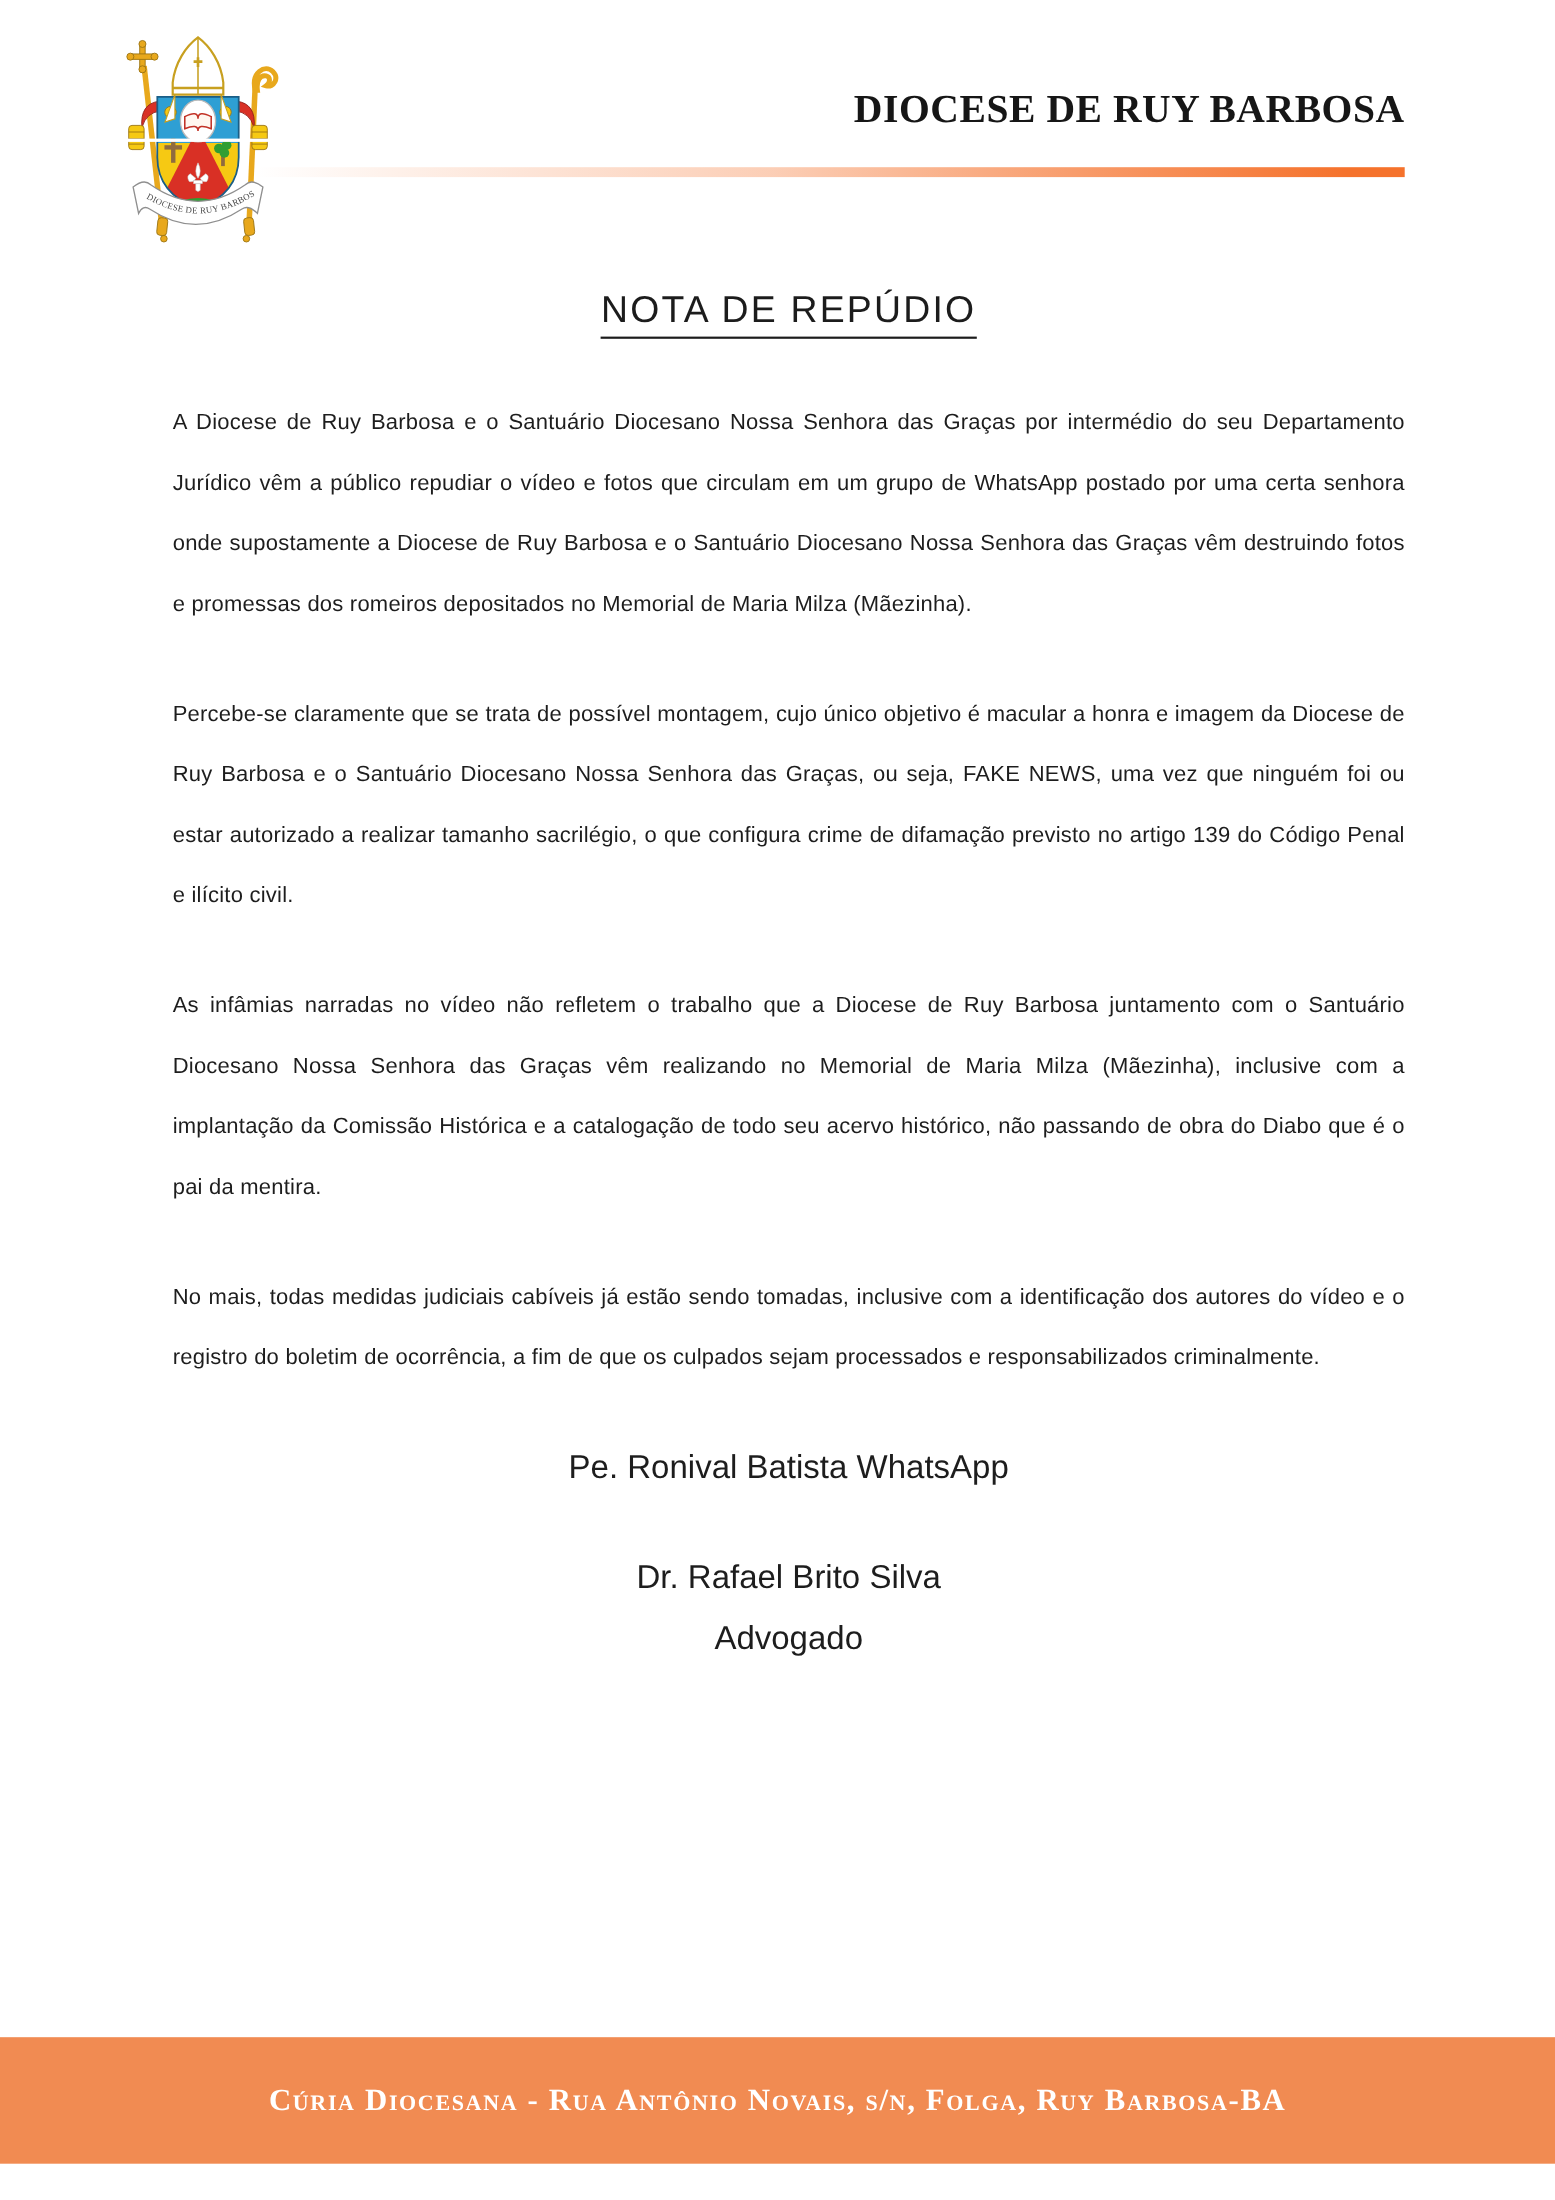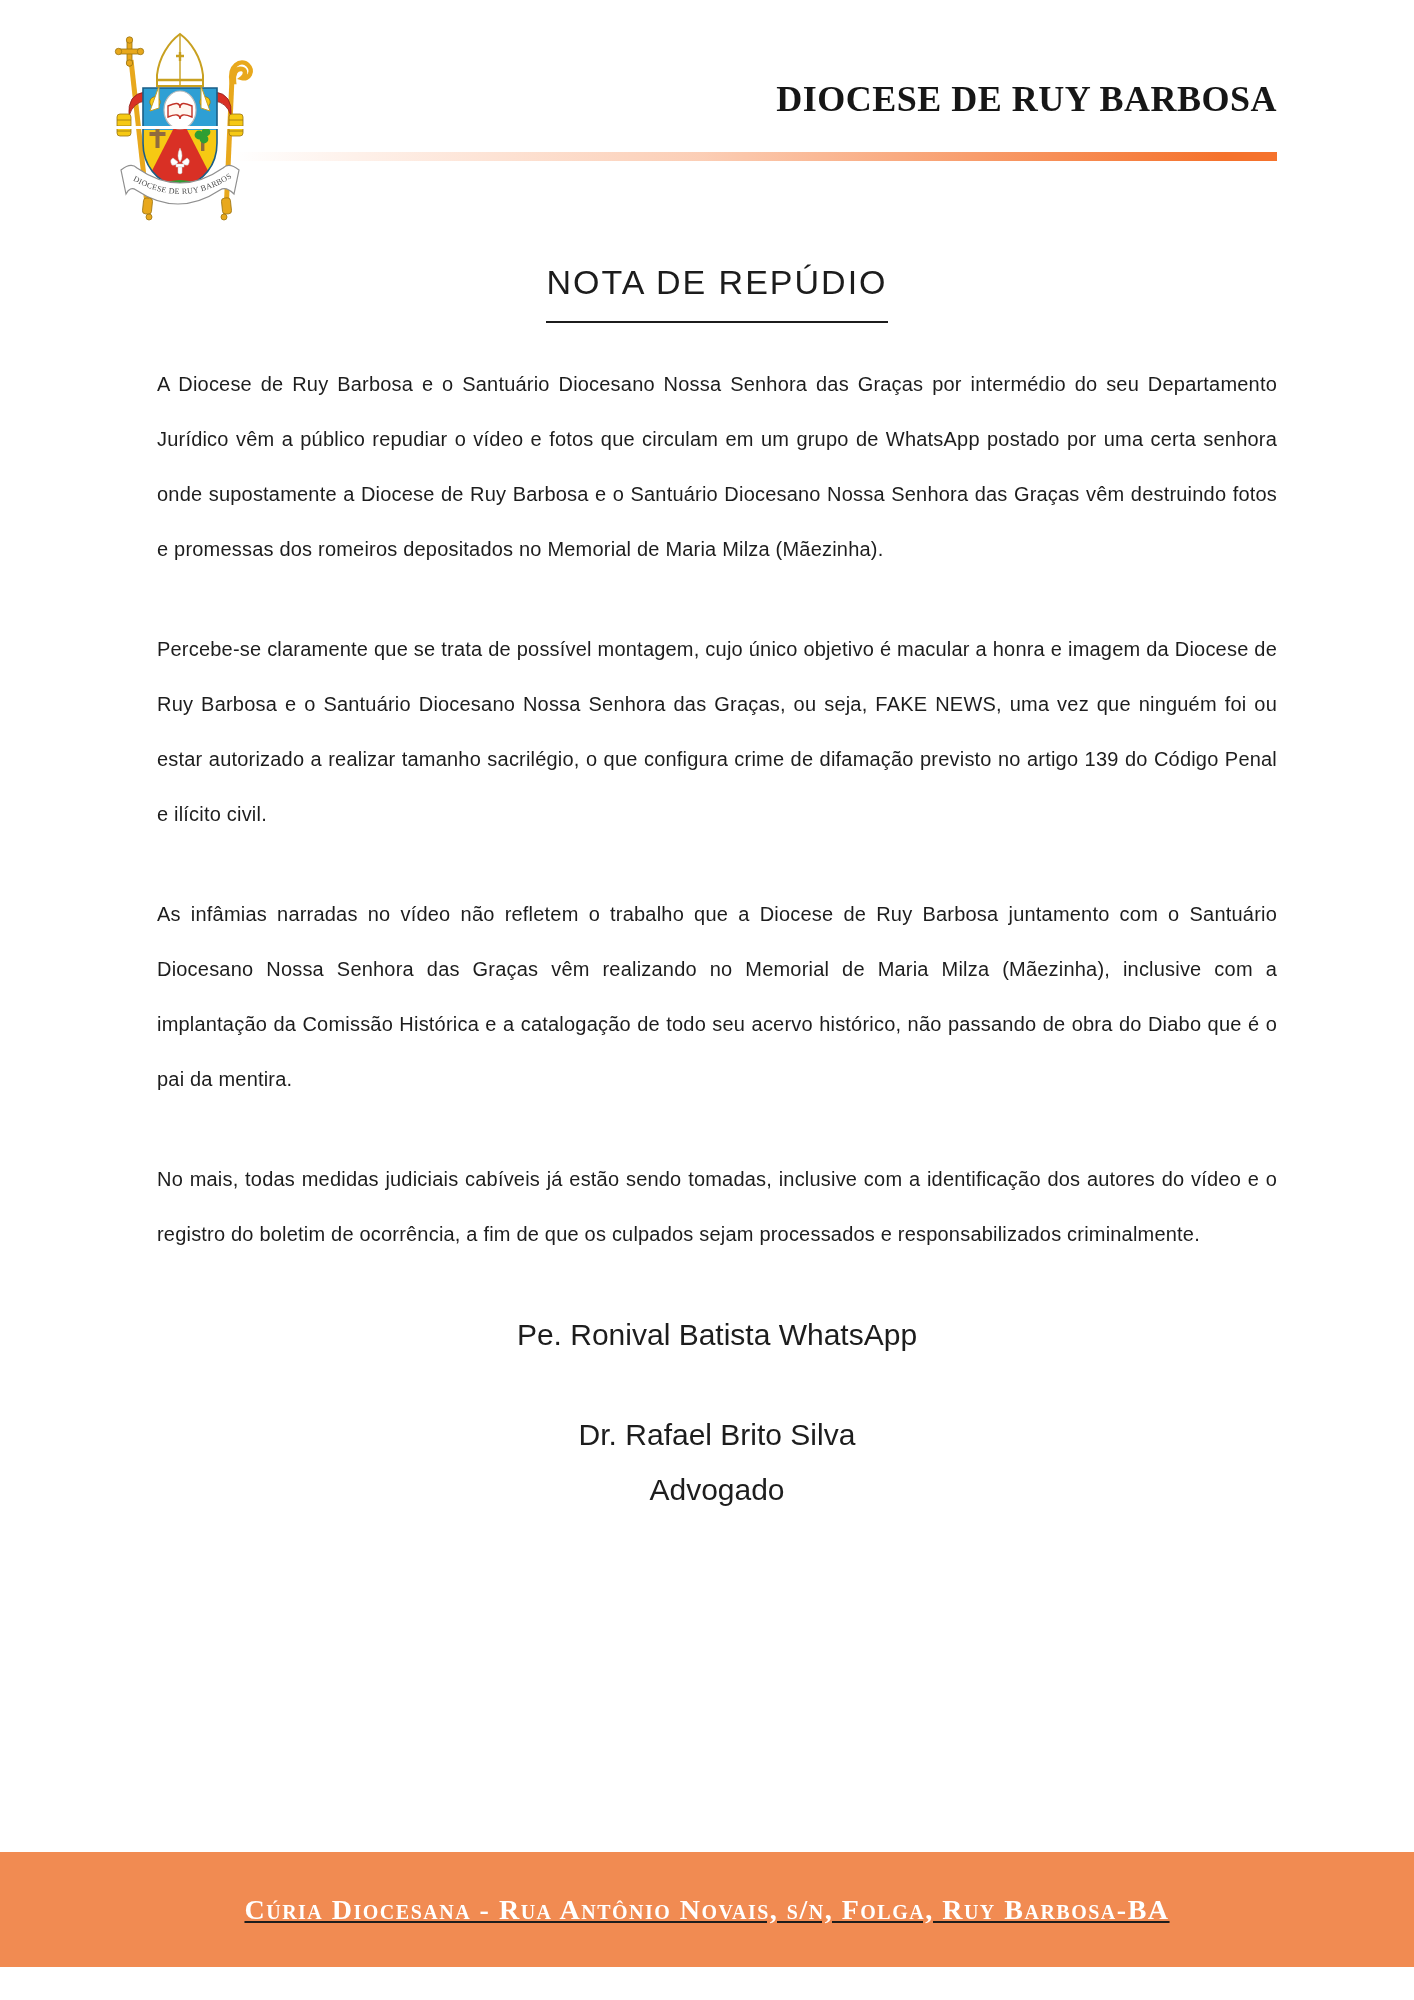--- a/index.html
+++ b/index.html
@@ -69,21 +69,21 @@
     margin: 0 0 56px 0;
     text-align: center;
     font-size: 34px;
     font-weight: 400;
     letter-spacing: 2px;
     line-height: 38px;
     color: #1c1c1c;
   }
   .doc-title span {
     border-bottom: 2px solid #1c1c1c;
-    padding-bottom: 20px;
+    padding-bottom: 5px;
   }
   .content p.body-par {
     margin: 0 0 45px 0;
     font-size: 20px;
     line-height: 55px;
     letter-spacing: 0.2px;
     text-align: justify;
     text-align-last: left;
     hyphens: none;
   }
@@ -98,21 +98,20 @@
   .footer-bar {
     position: absolute;
     top: 1852px;
     left: 0;
     width: 100%;
     height: 115px;
     background: #F18B52;
     display: flex;
     align-items: center;
     justify-content: center;
-    text-decoration: underline;
   }
   .footer-bar .addr {
     font-family: "Liberation Serif", "DejaVu Serif", serif;
     font-variant: small-caps;
     font-weight: 700;
     font-size: 28px;
     letter-spacing: 1.5px;
     color: #ffffff;
     white-space: nowrap;
   }

